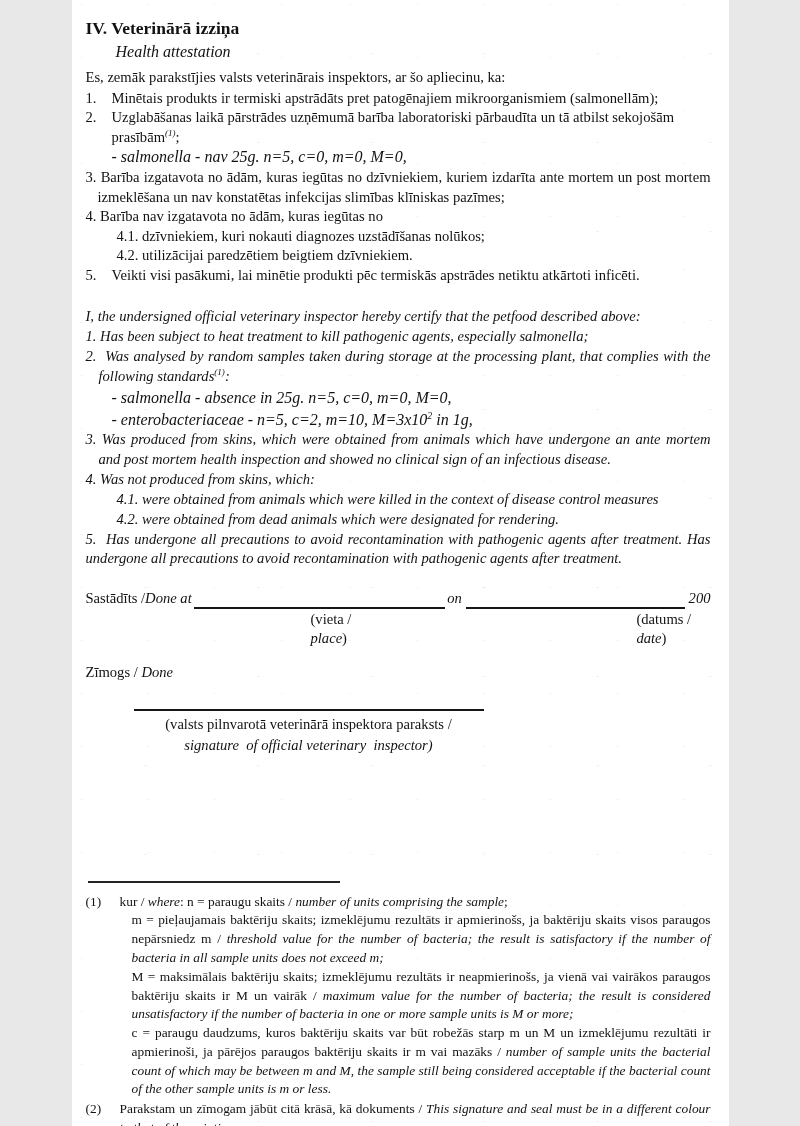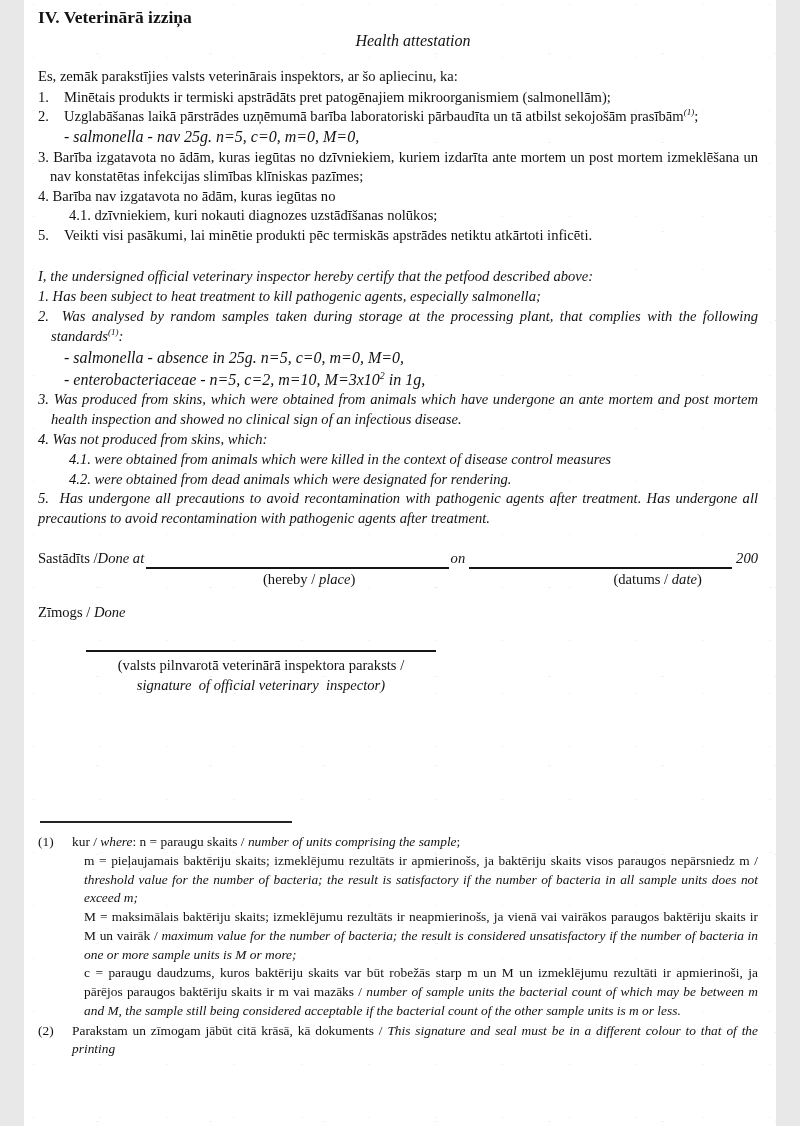--- a/index.html
+++ b/index.html
@@ -1,37 +1,37 @@
 <!DOCTYPE html>
 <html><head>
 <meta charset="utf-8">
 <style>
   html,body{margin:0;padding:0;background:#e8e8e8;}
   .page{
     position:relative;
-    width:752px;height:1126px;
+    width:657px;height:1126px;
     margin:0 auto;
     background:#ffffff;
     background-image:
       radial-gradient(rgba(0,0,0,0.055) 1px, transparent 1.2px),
       radial-gradient(rgba(0,0,0,0.04) 1px, transparent 1.2px);
     background-size:113px 89px, 67px 53px;
     background-position:17px 9px, 43px 31px;
     color:#121212;
     font-family:"Liberation Serif","DejaVu Serif",serif;
     font-size:14.6px;line-height:1.34;
     box-sizing:border-box;
-    padding:6px 18px 0 14px;
+    padding:17px 18px 0 14px;
     overflow:hidden;
   }
   p,div,h1{margin:0;padding:0;}
   .it{font-style:italic;}
   .sup{font-size:0.62em;vertical-align:super;line-height:0;}
   .title{font-size:17.5px;font-weight:bold;line-height:1.35;}
-  .subtitle{font-size:16px;margin-left:30px;line-height:1.35;margin-bottom:16px;text-align:center;}
+  .subtitle{font-size:16px;margin-left:30px;line-height:1.35;margin-bottom:6px;}
   .intro{margin-bottom:1px;}
   .li{display:flex;}
   .num{flex:0 0 26px;}
   .li-text{flex:1;}
   .sub{margin-left:26px;font-size:16px;line-height:1.3;}
   .wrap-item{text-align:justify;padding-left:12px;text-indent:-12px;}
   .sub41{margin-left:31px;}
   .en{margin-top:22px;font-style:italic;}
   .en p{line-height:1.36;}
   .hang{padding-left:13px;text-indent:-13px;}
@@ -77,20 +77,21 @@
   <div class="li">
     <span class="num">2.</span>
     <span class="li-text"><span>Uzglabāšanas laikā pārstrādes uzņēmumā barība laboratoriski pārbaudīta un tā atbilst sekojošām prasībām</span><sup class="sup it">(1)</sup><span>;</span></span>
   </div>
 
   <p class="sub it">- salmonella - nav 25g. n=5, c=0, m=0, M=0,</p>
 
   <p class="wrap-item">3. Barība izgatavota no ādām, kuras iegūtas no dzīvniekiem, kuriem izdarīta ante mortem un post mortem izmeklēšana un nav konstatētas infekcijas slimības klīniskas pazīmes;</p>
   <p>4. Barība nav izgatavota no ādām, kuras iegūtas no</p>
   <p class="sub41">4.1. dzīvniekiem, kuri nokauti diagnozes uzstādīšanas nolūkos;</p>
+  <p class="sub41">4.2. utilizācijai paredzētiem beigtiem dzīvniekiem.</p>
 
   <div class="li">
     <span class="num">5.</span>
     <span class="li-text">Veikti visi pasākumi, lai minētie produkti pēc termiskās apstrādes netiktu atkārtoti inficēti.</span>
   </div>
 
   <div class="en">
     <p>I, the undersigned official veterinary inspector hereby certify that the petfood described above:</p>
     <p>1. Has been subject to heat treatment to kill pathogenic agents, especially salmonella;</p>
     <p class="hang just"><span>2.&nbsp; Was analysed by random samples taken during storage at the processing plant, that complies with the following standards</span><sup class="sup">(1)</sup><span>:</span></p>
@@ -104,21 +105,21 @@
   </div>
 
   <div class="done-row">
     <span><span>Sastādīts /</span><span class="it">Done at</span></span>
     <span class="fill fill1"></span>
     <span class="it">on</span>
     <span class="fill fill2"></span>
     <span class="it">200</span>
   </div>
   <div class="done-captions">
-    <span class="cap-place"><span>(hereby / </span><span class="it">place</span><span>)</span></span>
+    <span class="cap-place"><span>(vieta / </span><span class="it">place</span><span>)</span></span>
     <span class="cap-date"><span>(datums / </span><span class="it">date</span><span>)</span></span>
   </div>
 
   <p class="seal"><span>Zīmogs / </span><span class="it">Done</span></p>
 
   <div class="sig-row">
     <div class="sig-block sig-left">
       <div class="sig-line"></div>
       <div class="sig-cap">
         <div>(valsts pilnvarotā veterinārā inspektora paraksts /</div>

